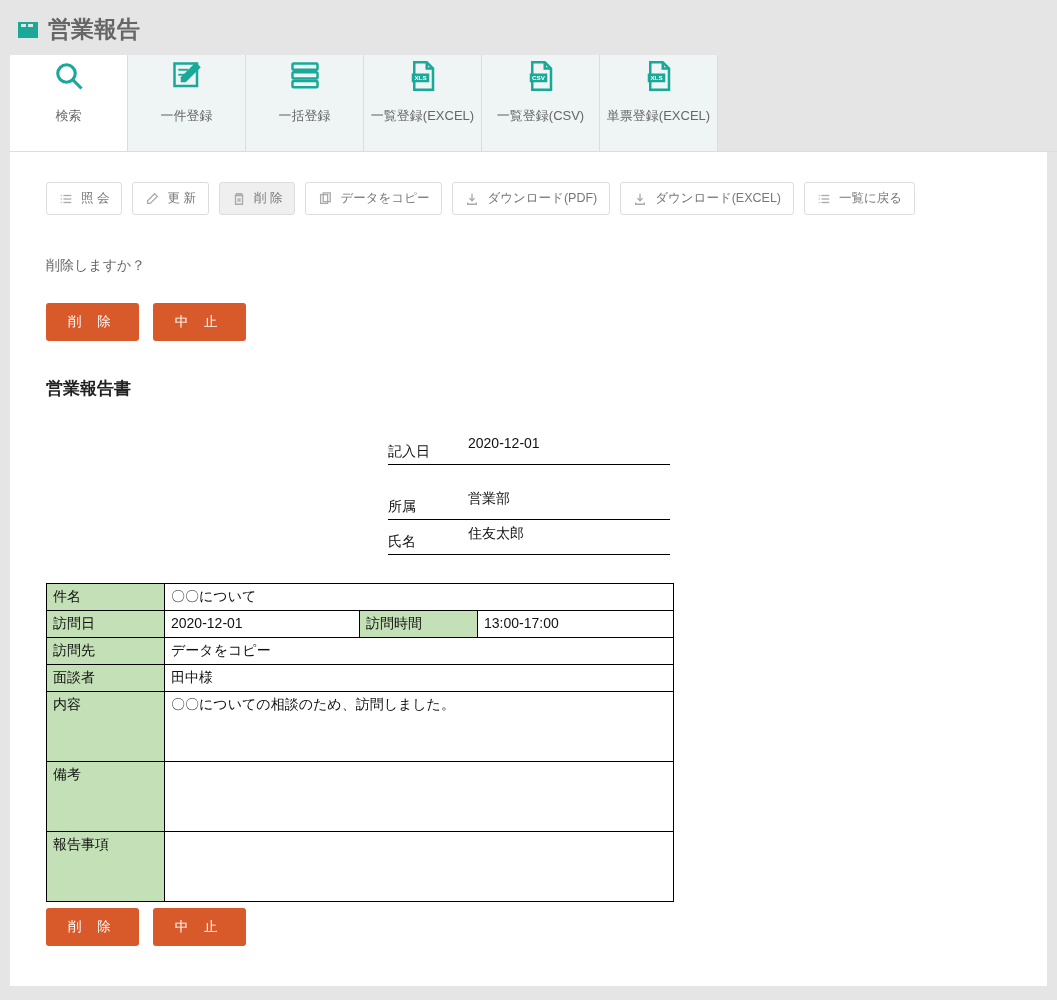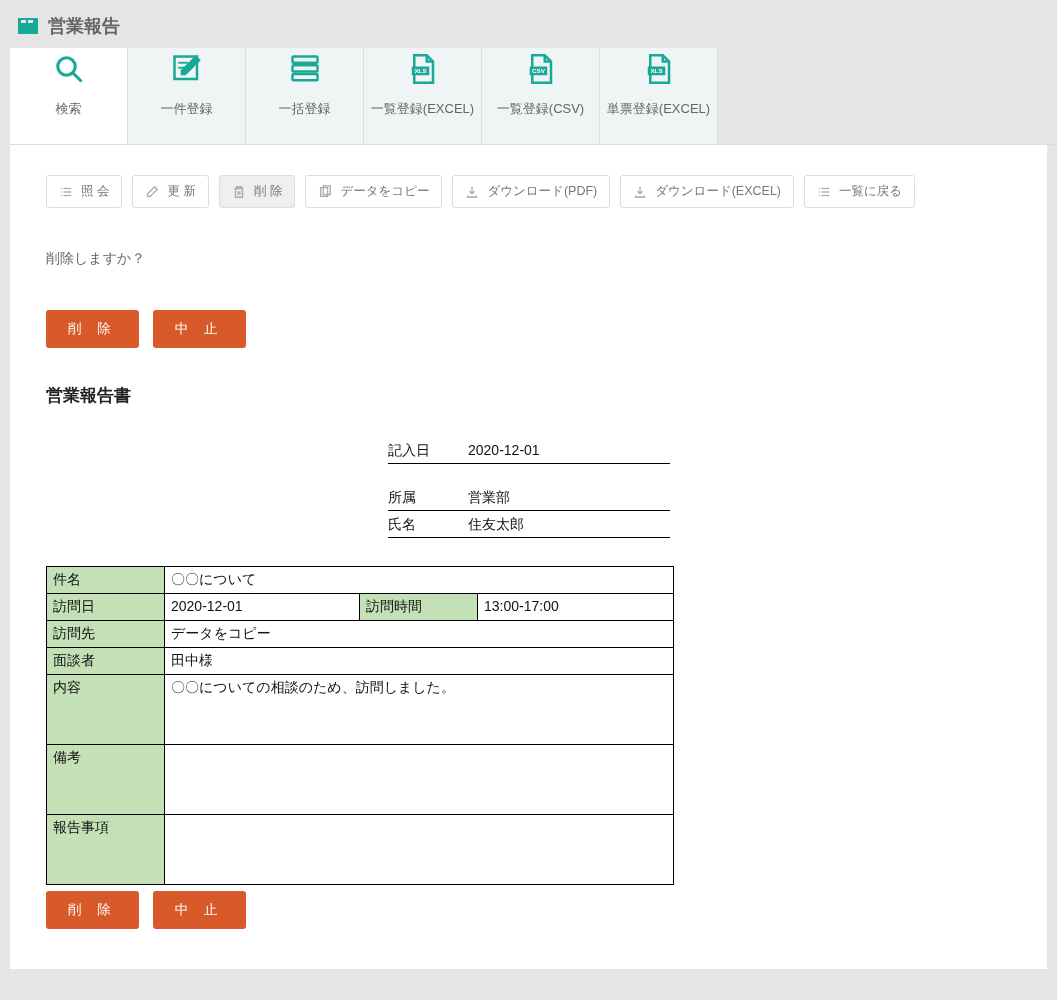--- a/index.html
+++ b/index.html
@@ -28,21 +28,21 @@
   background: #e5e5e5;
 }
 .page-header .win-icon::after {
   content: "";
   position: absolute;
   left: 10px; top: 2px;
   width: 5px; height: 3px;
   background: #e5e5e5;
 }
 .page-title {
-  font-size: 18px;
+  font-size: 23px;
   font-weight: bold;
   color: #666;
 }
 
 .tabs {
   display: flex;
   border-bottom: 1px solid #ddd;
   margin-left: 10px;
 }
 .tab {
@@ -86,21 +86,21 @@
   cursor: pointer;
 }
 .action-btn.active {
   background: #efefef;
 }
 .action-btn svg { width: 14px; height: 14px; stroke: #aaa; fill: none; stroke-width: 1.5; }
 
 .confirm-text {
   font-size: 14px;
   color: #666;
-  margin-bottom: 42px;
+  margin-bottom: 28px;
 }
 
 .primary-actions {
   display: flex;
   gap: 14px;
   margin-bottom: 18px;
 }
 .btn-danger {
   background: #d85a2a;
   color: #fff;
@@ -128,21 +128,21 @@
   width: 282px;
   margin-bottom: 28px;
 }
 .meta-row {
   display: flex;
   border-bottom: 1.5px solid #000;
   padding: 5px 0 3px;
   font-size: 14px;
 }
 .meta-row.gap-below { margin-bottom: 20px; }
-.meta-label { width: 80px; color: #111; }
+.meta-label { width: 80px; color: #111; margin-top: 8px; }
 .meta-value { color: #111; }
 
 .data-table {
   border-collapse: collapse;
   width: 628px;
 }
 .data-table td {
   border: 1.5px solid #000;
   padding: 4px 6px;
   font-size: 14px;

